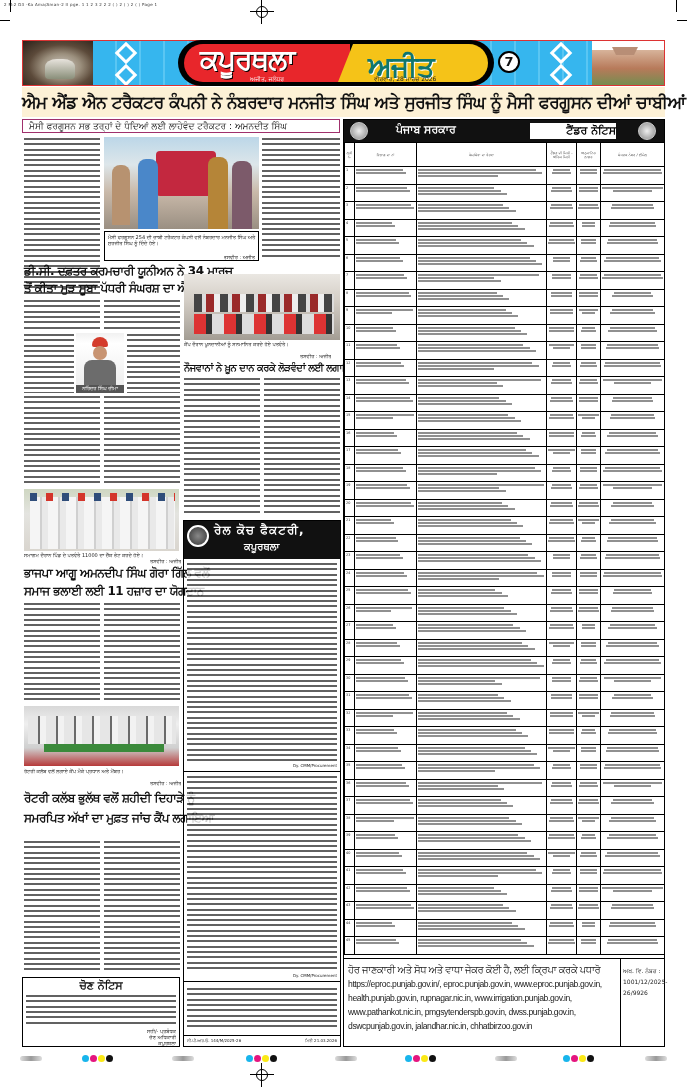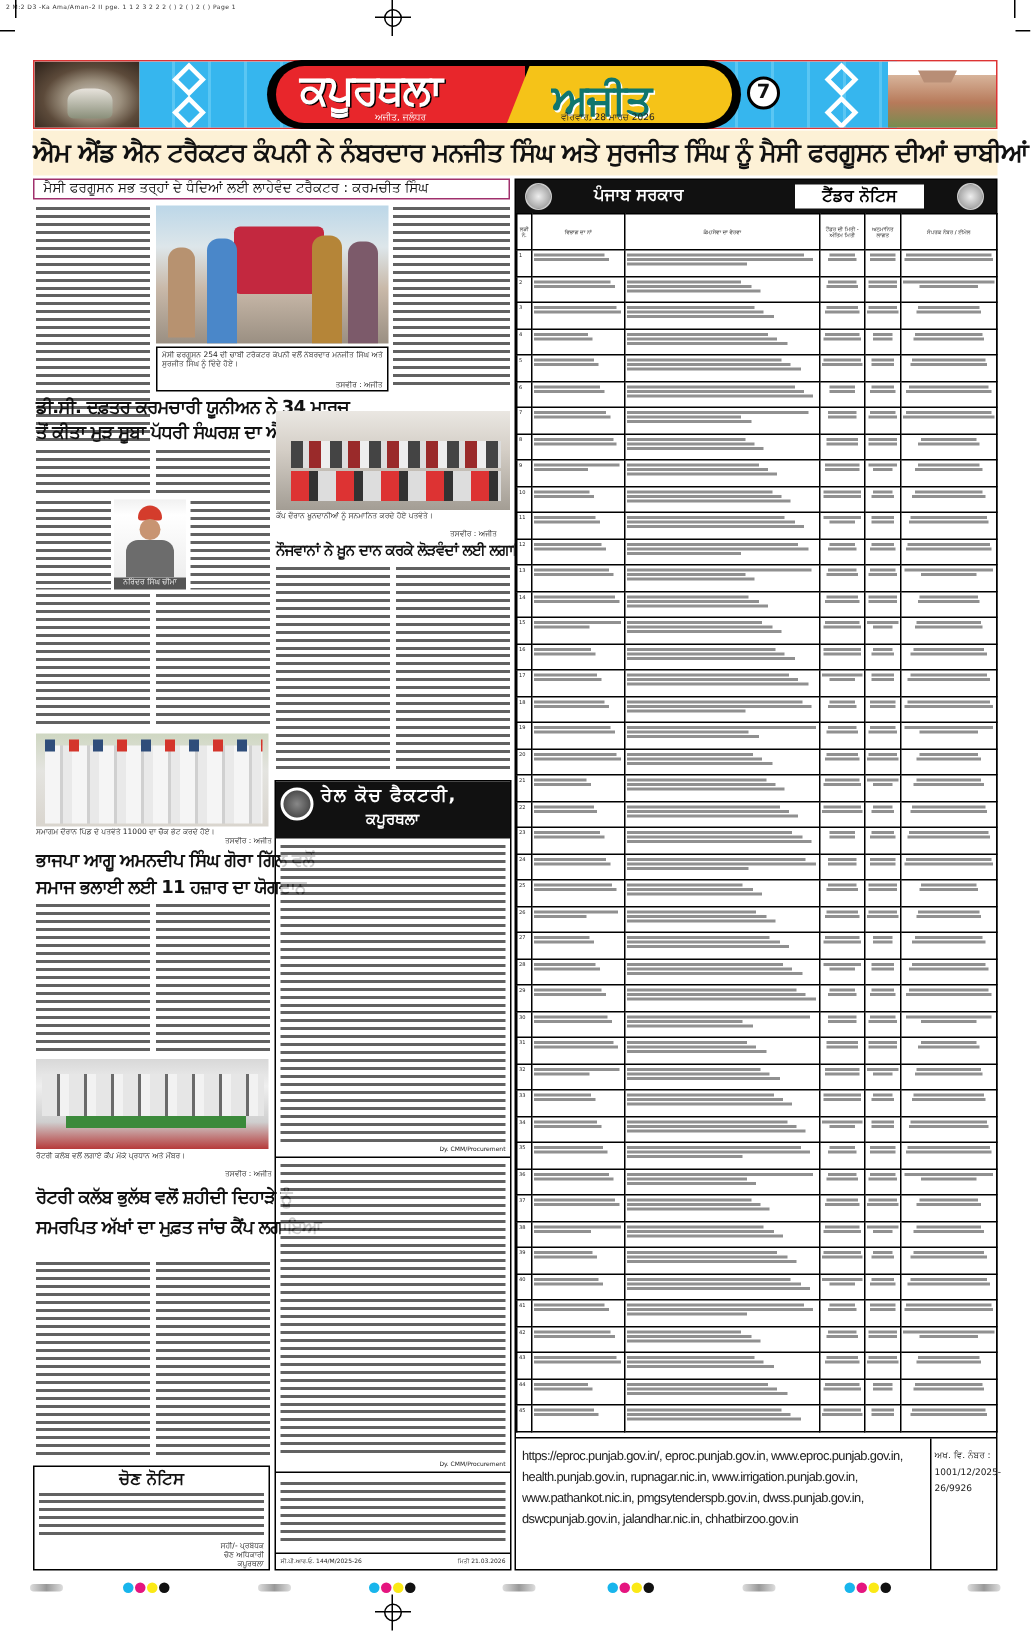--- a/index.html
+++ b/index.html
@@ -35,21 +35,21 @@
 .txt{position:absolute;background:repeating-linear-gradient(#fff 0 1px,#3a3a3a 1px 3px,#fff 3px 5.3px);opacity:.8}
 .photo{position:absolute;overflow:hidden}
 .cap{position:absolute;font-size:5px;line-height:6px;color:#222;overflow:hidden}
 .h2{position:absolute;font-weight:bold;text-align:center;white-space:nowrap;color:#111;letter-spacing:-.5px}
 .box{position:absolute;border:1px solid #000}
 
 .tender{position:absolute;left:343px;top:119px;width:322px;height:928px;border:1px solid #000;background:#fff}
 .t-head{position:absolute;left:0;top:0;width:320px;height:22px;background:#111}
 .t-emb{position:absolute;top:2px;width:18px;height:18px;border-radius:50%;background:radial-gradient(#eee,#888);border:1px solid #ccc}
 .t-title{position:absolute;left:52px;top:3px;color:#fff;font-size:11px;font-weight:bold}
-.t-notice{position:absolute;left:186px;top:3px;width:86px;height:16px;background:#fff;color:#000;font-size:11px;font-weight:bold;text-align:center;line-height:16px}
+.t-notice{position:absolute;left:186px;top:3px;width:86px;height:16px;background:#fff;color:#000;font-size:11px;font-weight:bold;text-align:right;line-height:16px}
 table.tt{position:absolute;left:0;top:22px;width:320px;border-collapse:collapse;table-layout:fixed}
 table.tt td,table.tt th{border:1px solid #000;font-size:3.4px;line-height:4px;padding:1px;vertical-align:top;color:#222;overflow:hidden}
 table.tt th{font-weight:normal;text-align:center;height:24px;vertical-align:middle;font-size:3.6px}
 table.tt td{height:17.5px}
 .ln{display:block;height:2px;background:#555;margin:1px 0;opacity:.65}
 .t-foot{position:absolute;left:0;top:838px;width:320px;height:88px;border-top:1px solid #000}
 .t-foot .info{position:absolute;left:4px;top:4px;width:270px;font-size:8.6px;line-height:14px;color:#222;font-family:"Liberation Sans Narrow","Liberation Sans",sans-serif;letter-spacing:-.4px}
 .t-foot .ref{position:absolute;left:276px;top:0;width:44px;height:87px;border-left:1px solid #000;font-size:6px;line-height:11px;padding:6px 2px;color:#222}
 
 .rail{position:absolute;left:183px;top:520px;width:158px;height:527px;border:1px solid #000}
@@ -100,21 +100,21 @@
   <div class="red"></div>
   <div class="yel"></div>
   <div class="t1">ਕਪੂਰਥਲਾ</div>
   <div class="t2">ਅਜੀਤ</div>
   <div class="sub1">ਅਜੀਤ, ਜਲੰਧਰ</div>
   <div class="sub2">ਵੀਰਵਾਰ, 28 ਮਾਰਚ 2026</div>
 </div>
 <div class="pageno">7</div>
 
 <div class="headline">ਐਮ ਐਂਡ ਐਨ ਟਰੈਕਟਰ ਕੰਪਨੀ ਨੇ ਨੰਬਰਦਾਰ ਮਨਜੀਤ ਸਿੰਘ ਅਤੇ ਸੁਰਜੀਤ ਸਿੰਘ ਨੂੰ ਮੈਸੀ ਫਰਗੂਸਨ ਦੀਆਂ ਚਾਬੀਆਂ ਸੌਂਪੀਆਂ</div>
-<div class="subhead">ਮੈਸੀ ਫਰਗੂਸਨ ਸਭ ਤਰ੍ਹਾਂ ਦੇ ਧੰਦਿਆਂ ਲਈ ਲਾਹੇਵੰਦ ਟਰੈਕਟਰ : ਕਰਮਚੀਤ ਸਿੰਘ</div>
+<div class="subhead">ਮੈਸੀ ਫਰਗੂਸਨ ਸਭ ਤਰ੍ਹਾਂ ਦੇ ਧੰਦਿਆਂ ਲਈ ਲਾਹੇਵੰਦ ਟਰੈਕਟਰ : ਅਮਨਦੀਤ ਸਿੰਘ</div>
 
 <div class="txt" style="left:24px;top:137px;width:76px;height:158px"></div>
 <div class="photo" style="left:104px;top:137px;width:155px;height:92px;background:linear-gradient(180deg,#bcd7e8 0,#dde6ea 30%,#c9b9a9 60%,#9a8f82 100%)">
   <div style="position:absolute;left:52px;top:14px;width:60px;height:45px;background:#c3283f;border-radius:4px"></div>
   <div style="position:absolute;left:8px;top:28px;width:18px;height:60px;background:#b79270;border-radius:8px 8px 0 0"></div>
   <div style="position:absolute;left:34px;top:22px;width:20px;height:70px;background:#4a87c9;border-radius:8px 8px 0 0"></div>
   <div style="position:absolute;left:104px;top:20px;width:20px;height:72px;background:#b58538;border-radius:8px 8px 0 0"></div>
   <div style="position:absolute;left:128px;top:24px;width:20px;height:68px;background:#7c5a6a;border-radius:8px 8px 0 0"></div>
 </div>
 <div class="box" style="left:104px;top:231px;width:155px;height:30px">
@@ -1300,20 +1300,21 @@
           </td>
           <td>
             <span class="ln" style="width: 80%; margin: 1px auto;"></span>
             <span class="ln" style="width: 85%; margin: 1px auto;"></span>
           </td>
         </tr>
       </tbody>
   </table>
   <div class="t-foot">
     <div class="info">
+      <div style="font-size:10px">ਹੋਰ ਜਾਣਕਾਰੀ ਅਤੇ ਸੋਧ ਅਤੇ ਵਾਧਾ ਜੇਕਰ ਕੋਈ ਹੈ, ਲਈ ਕ੍ਰਿਪਾ ਕਰਕੇ ਪਧਾਰੋ</div>
       <div>https://eproc.punjab.gov.in/, eproc.punjab.gov.in, www.eproc.punjab.gov.in, health.punjab.gov.in, rupnagar.nic.in, www.irrigation.punjab.gov.in, www.pathankot.nic.in, pmgsytenderspb.gov.in, dwss.punjab.gov.in, dswcpunjab.gov.in, jalandhar.nic.in, chhatbirzoo.gov.in</div>
     </div>
     <div class="ref">
       <div>ਅਖ. ਵਿ. ਨੰਬਰ :</div>
       <div>1001/12/2025-26/9926</div>
     </div>
   </div>
 </div>
 
 <div class="grey" style="left:20px"></div>

